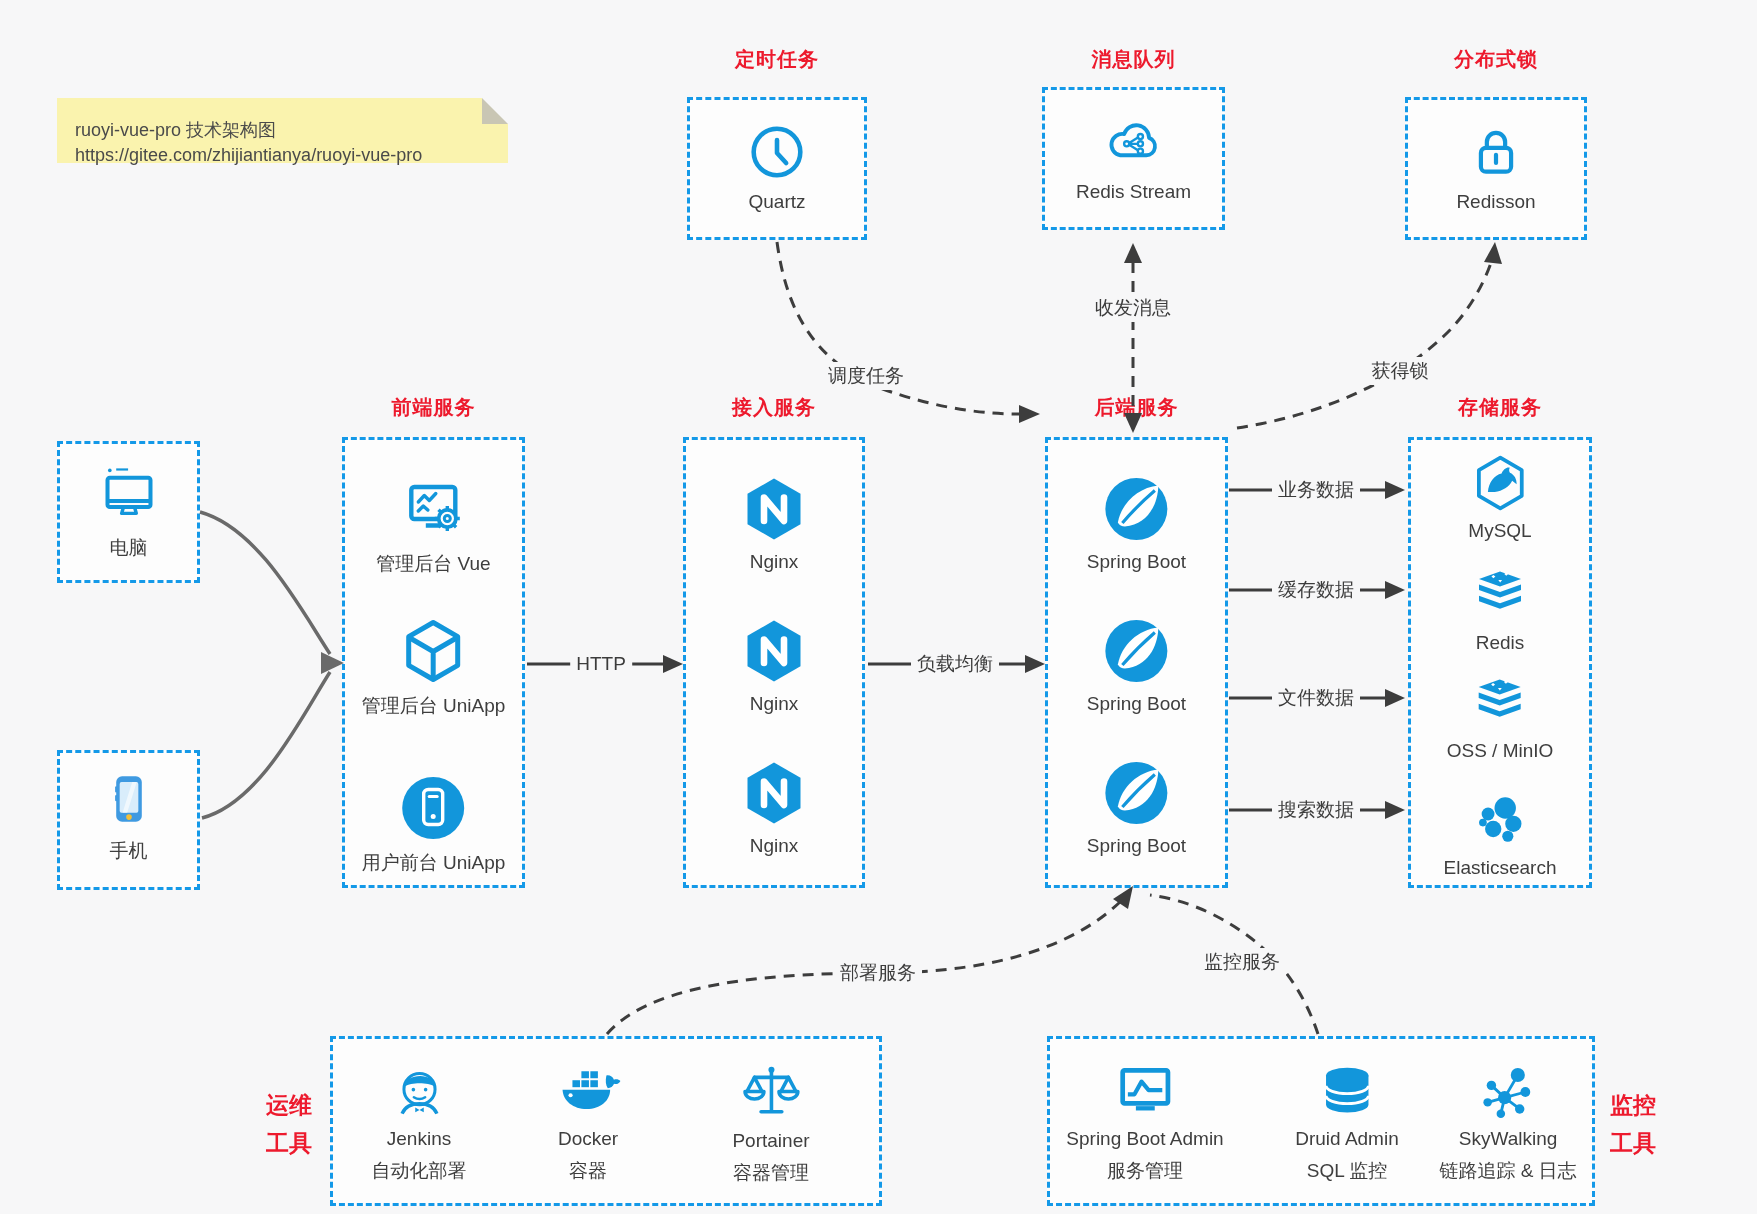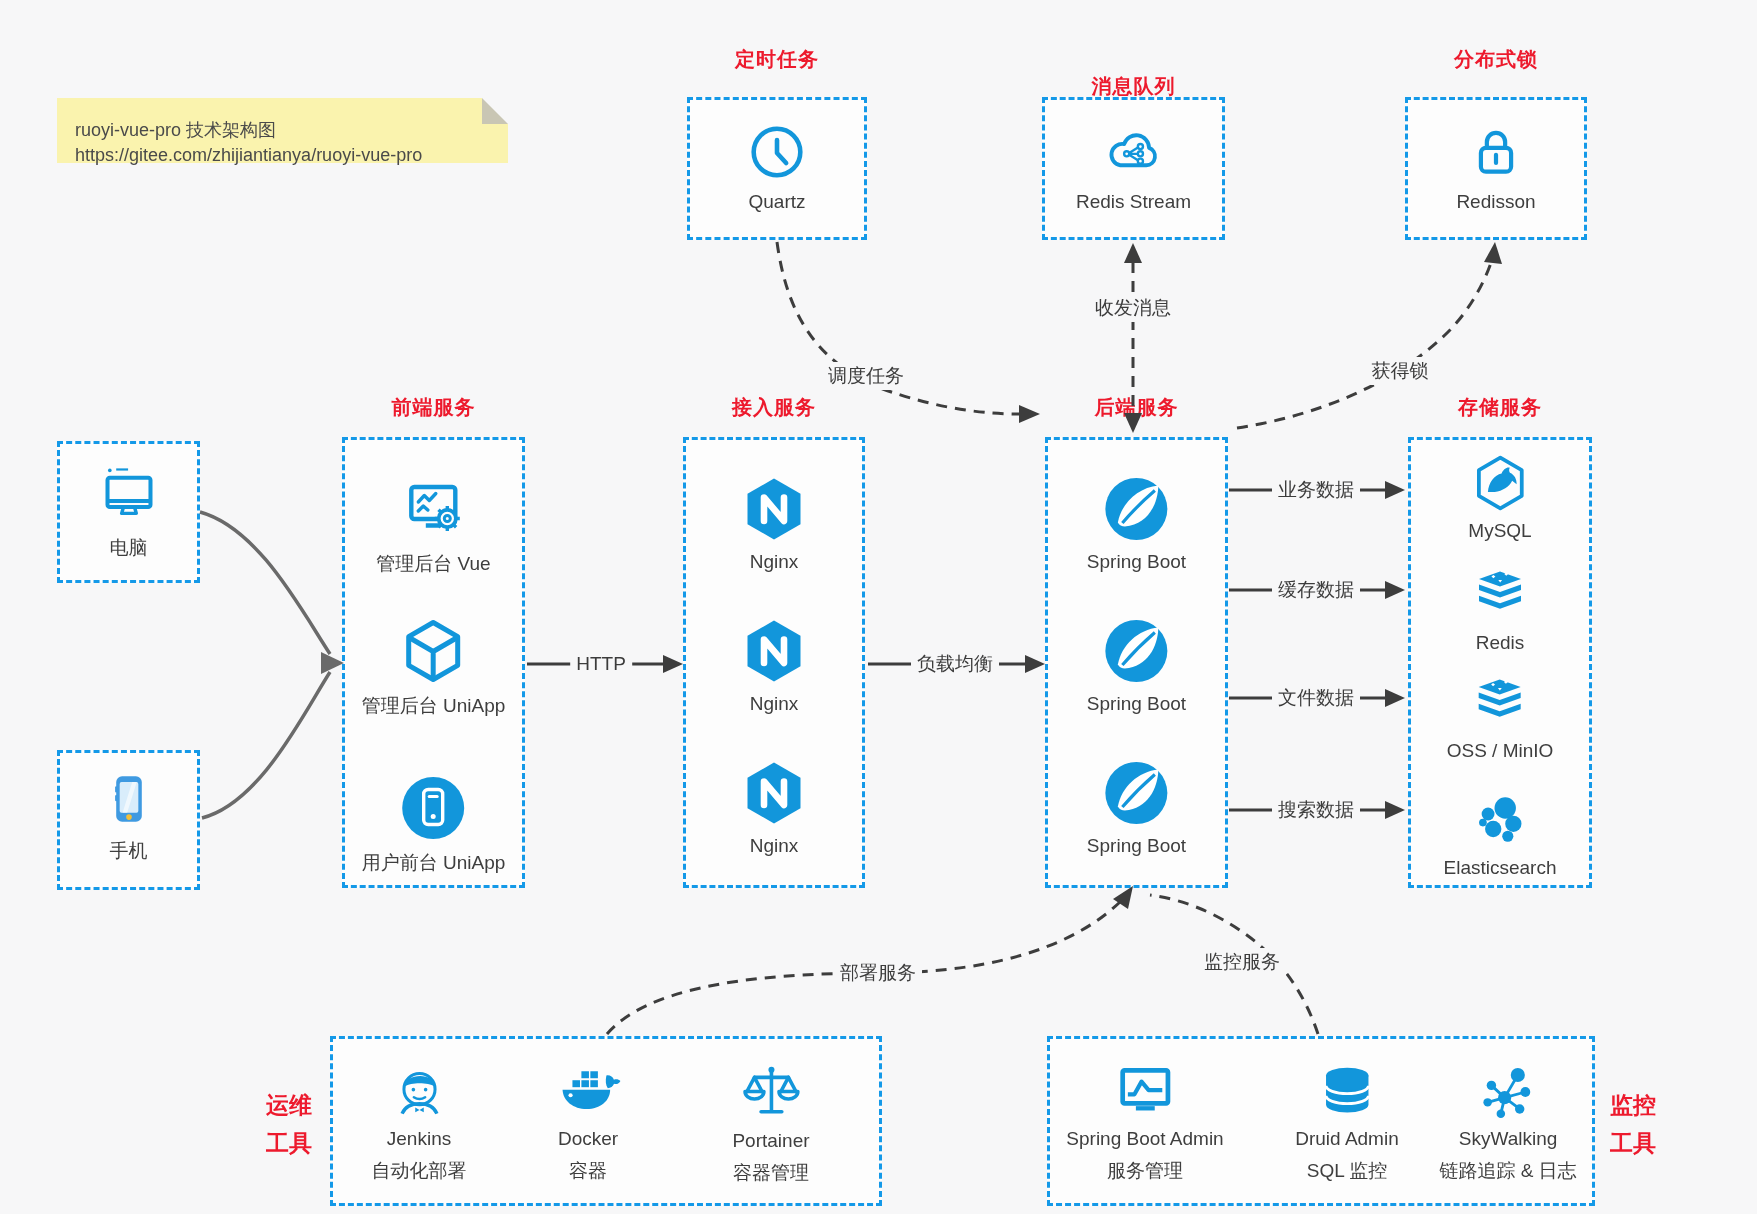--- a/index.html
+++ b/index.html
@@ -182,32 +182,32 @@
       </symbol>
     </defs>
   </svg>
 
   <div class="note">
     <div>ruoyi-vue-pro 技术架构图</div>
     <div>https://gitee.com/zhijiantianya/ruoyi-vue-pro</div>
   </div>
 
   <div class="group-title" style="left:687px;top:46px;width:180px;">定时任务</div>
-  <div class="group-title" style="left:1042px;top:46px;width:183px;margin-top:27px;">消息队列</div>
+  <div class="group-title" style="left:1042px;top:46px;width:183px;">消息队列</div>
   <div class="group-title" style="left:1405px;top:46px;width:182px;">分布式锁</div>
 
   <div class="box" style="left:687px;top:97px;width:180px;height:143px;">
     <div class="topnode">
       <svg class="ic64">
           <use href="#sym-clock"></use>
         </svg>
       <div class="node-label">Quartz</div>
     </div>
   </div>
-  <div class="box" style="left:1042px;top:97px;width:183px;height:143px;">
+  <div class="box" style="left:1042px;top:87px;width:183px;height:143px;">
     <div class="topnode">
       <svg class="ic64">
           <use href="#sym-cloud-stream"></use>
         </svg>
       <div class="node-label">Redis Stream</div>
     </div>
   </div>
   <div class="box" style="left:1405px;top:97px;width:182px;height:143px;">
     <div class="topnode">
       <svg class="ic64">

